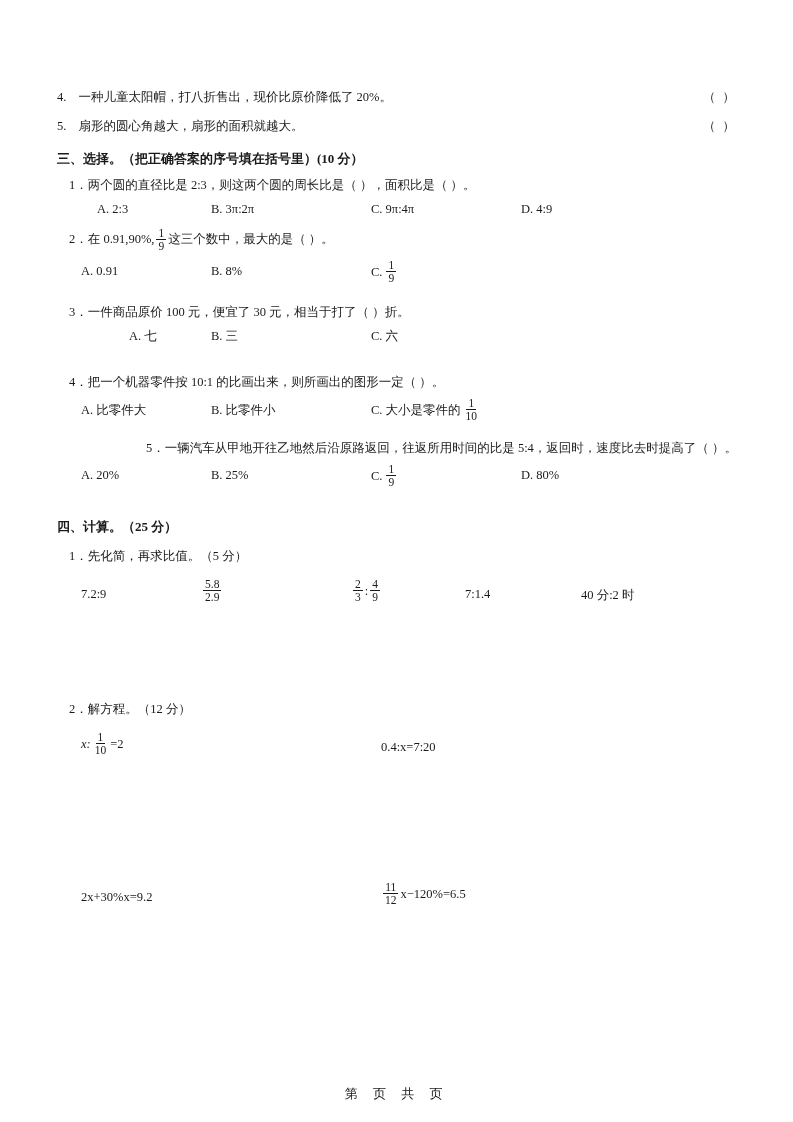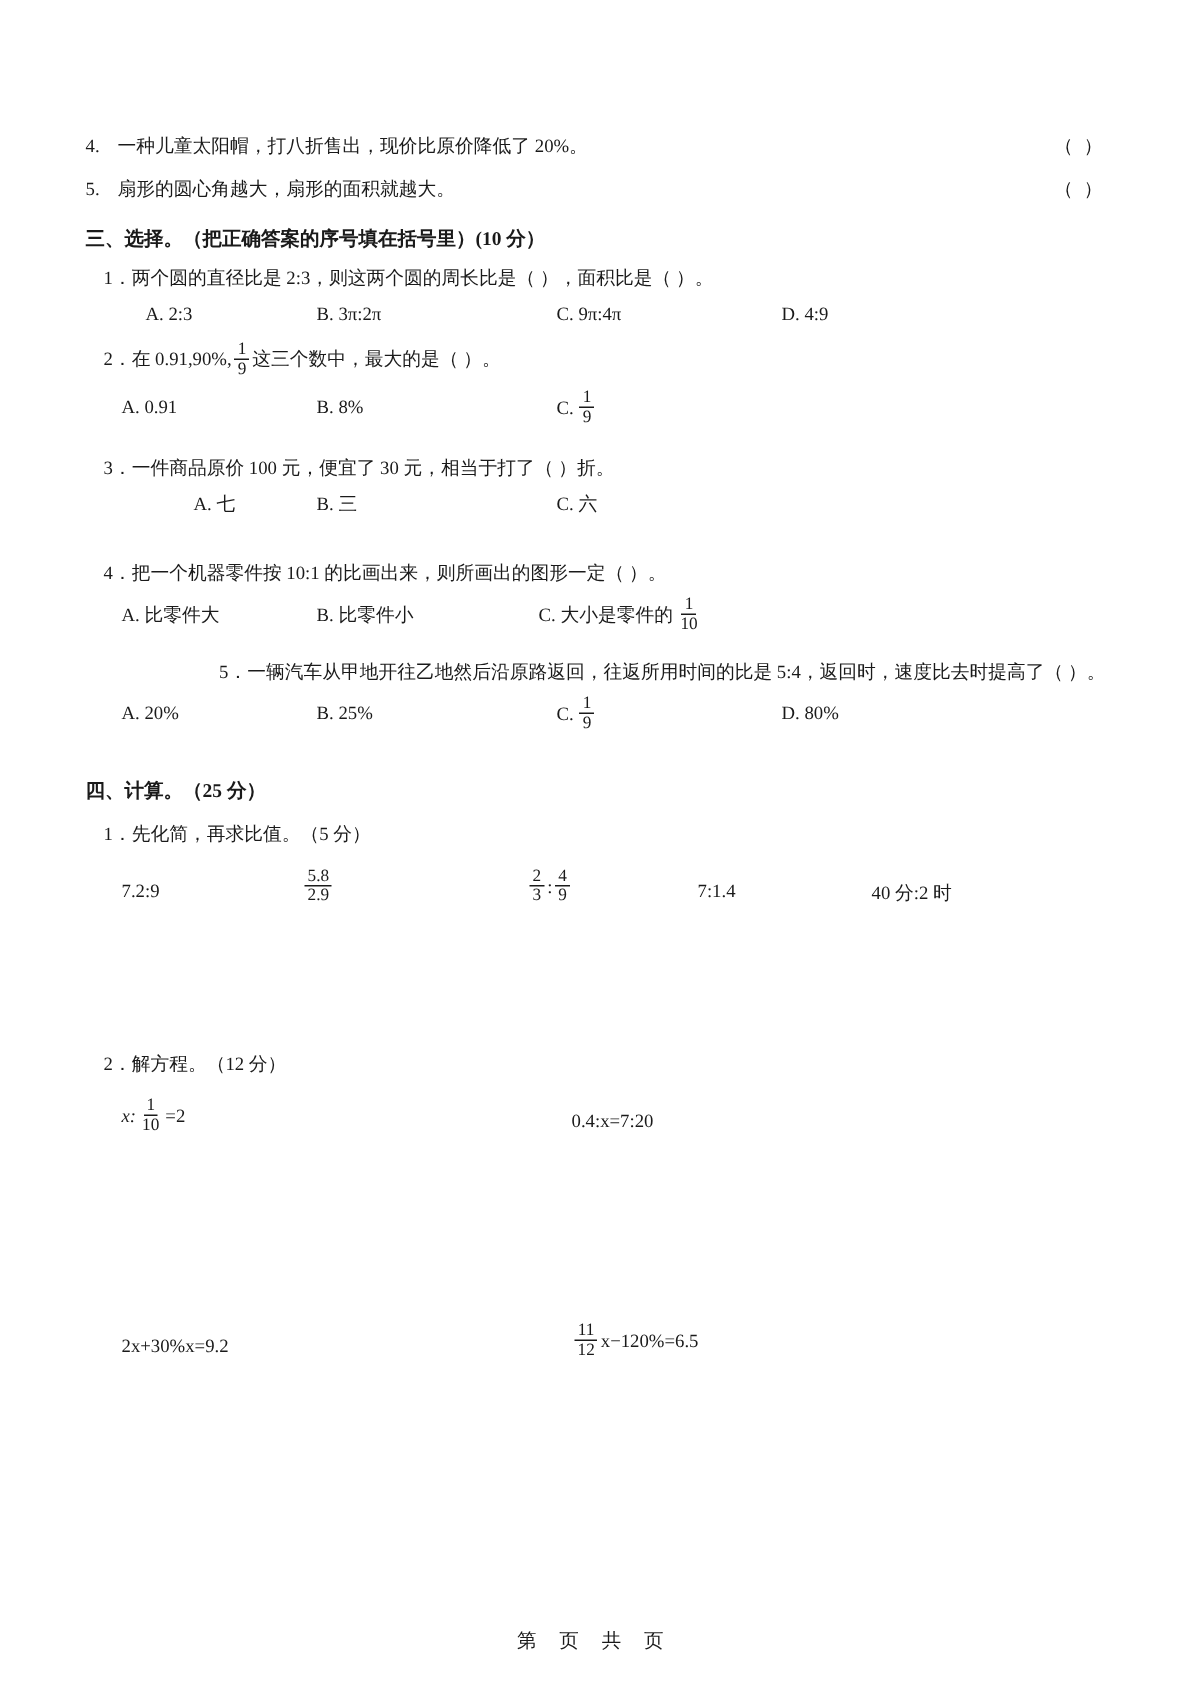--- a/index.html
+++ b/index.html
@@ -168,21 +168,21 @@
     <div class="opts" style="position:relative;height:18px;">
       <span class="opt" style="position:absolute;left:24px;margin-left:48px;">A. 七</span>
       <span class="opt" style="position:absolute;left:154px;">B. 三</span>
       <span class="opt" style="position:absolute;left:314px;">C. 六</span>
     </div>
 
     <div class="q" style="margin-top:28px;">4．把一个机器零件按 10:1 的比画出来，则所画出的图形一定（        ）。</div>
     <div class="opts" style="position:relative;height:30px;">
       <span class="opt" style="position:absolute;left:24px;top:4px;">A. 比零件大</span>
       <span class="opt" style="position:absolute;left:154px;top:4px;">B. 比零件小</span>
-      <span class="opt" style="position:absolute;left:302px;top:0px;">
+      <span class="opt" style="position:absolute;left:314px;top:0px;">
         <span>C. 大小是零件的</span>
         <span class="frac" style="margin-left:3px;">
             <span class="num">1</span>
             <span class="den">10</span>
           </span>
       </span>
     </div>
 
     <div class="q" style="margin-top:12px;text-align:right;">5．一辆汽车从甲地开往乙地然后沿原路返回，往返所用时间的比是 5:4，返回时，速度比去时提高了（        ）。</div>
     <div class="opts" style="position:relative;height:30px;">

